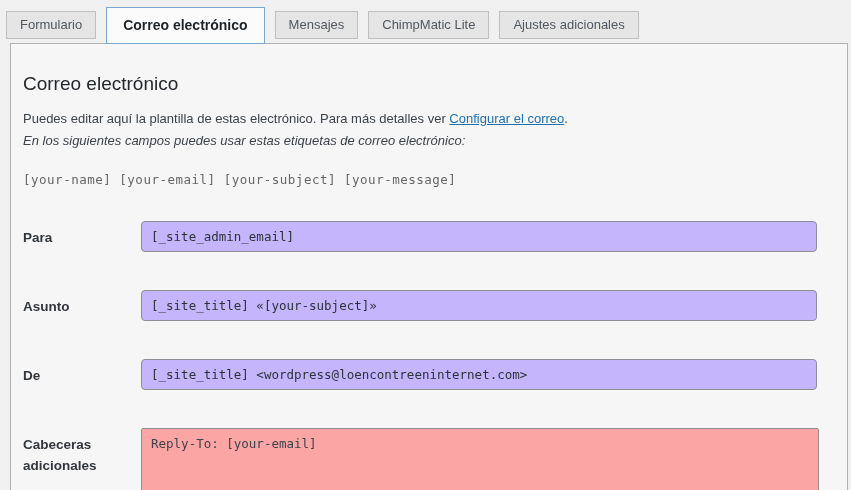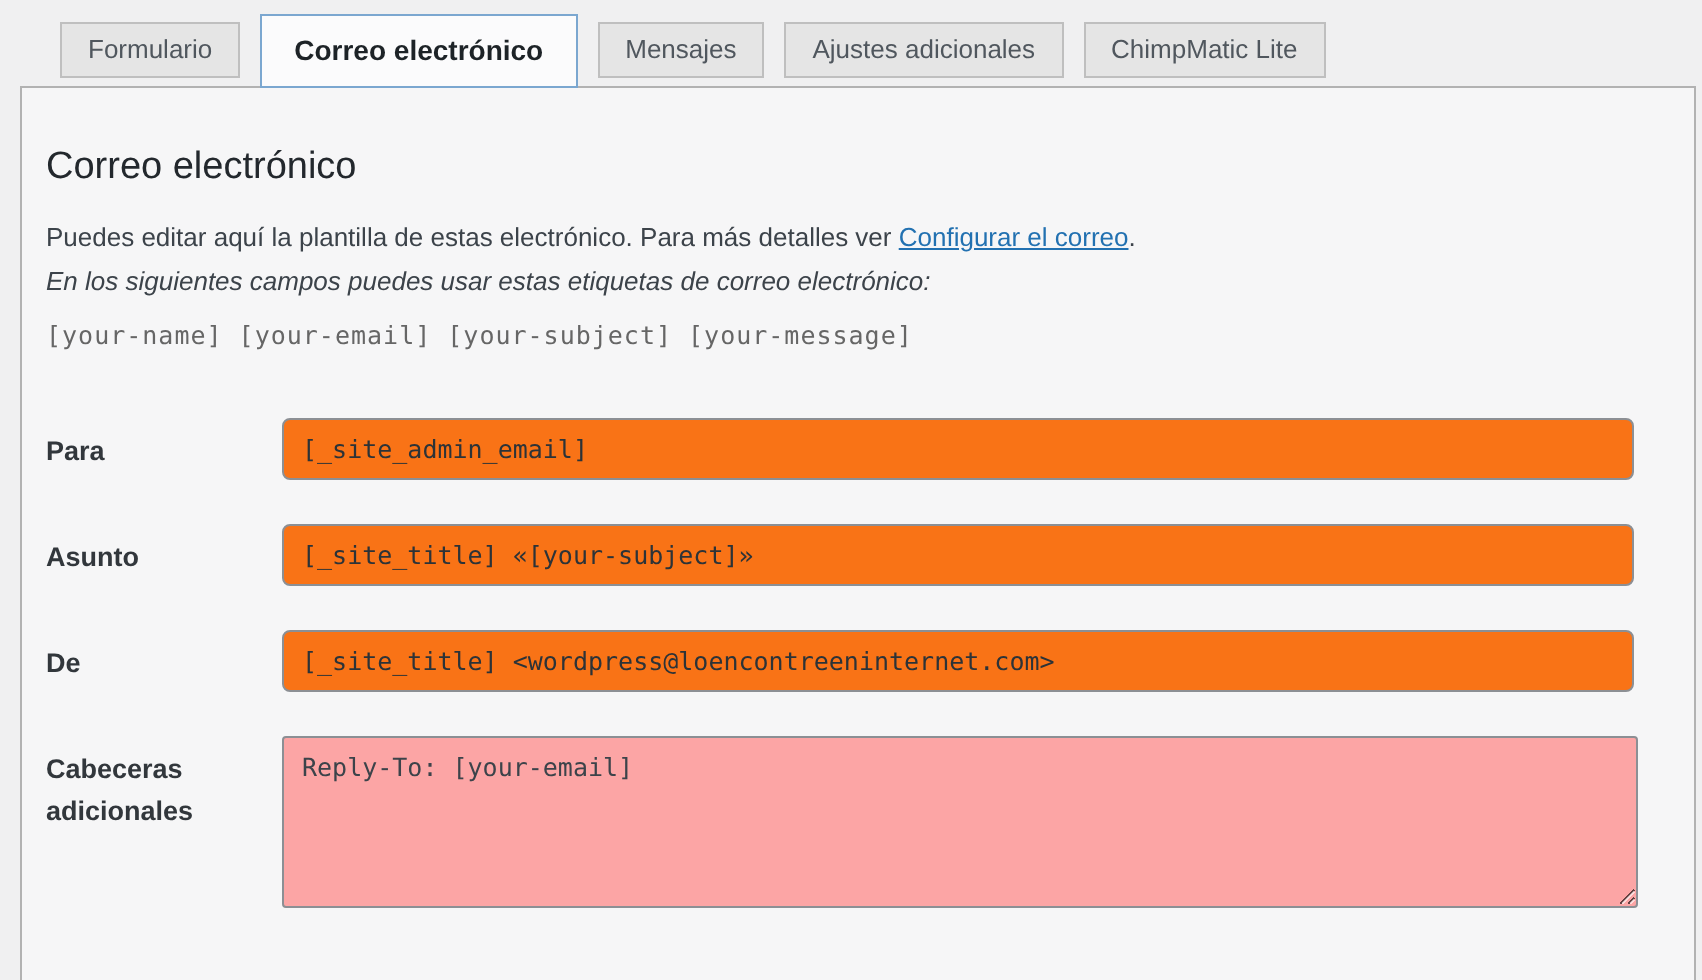--- a/index.html
+++ b/index.html
@@ -8,21 +8,21 @@
     width: 851px; height: 490px;
     background: #f0f0f1;
     font-family: "Liberation Sans", sans-serif;
     color: #3c434a;
     overflow: hidden;
   }
   
   .tabbar {
     display: flex;
     align-items: flex-end;
-    padding-left: 30px;
+    padding-left: 6px;
     height: 43px;
     position: relative;
   }
   .tab {
     background: #e5e5e5;
     border: 1px solid #bfbfbf;
     color: #50575e;
     font-size: 13px;
     padding: 5px 13px 6px;
     margin-right: 10px;
@@ -55,47 +55,47 @@
     margin: 28px 0 0;
     font-size: 19px;
     font-weight: 400;
     color: #23282d;
     line-height: 24px;
   }
   .intro { margin: 12px 0 0; font-size: 13px; line-height: 22px; color: #3c434a; }
   .intro a { color: #2271b1; text-decoration: underline; cursor: pointer; }
   .intro-line2 { margin: 0; font-size: 13px; line-height: 22px; color: #3c434a; font-style: italic; }
   .mail-tags {
-    margin: 5px 0 0;
+    margin: 17px 0 0;
     font-family: "DejaVu Sans Mono", monospace;
     font-size: 12.5px;
     line-height: 22px;
     color: #666;
     letter-spacing: 0.5px;
   }
   
   .fields { margin-top: 30px; }
   .field-row {
     display: flex;
     align-items: flex-start;
-    margin-bottom: 22px;
+    margin-bottom: 38px;
   }
   .field-label {
     width: 118px;
     flex: 0 0 118px;
     font-size: 13.5px;
     font-weight: 600;
     color: #32373c;
     line-height: 21px;
     padding-top: 6px;
   }
   .field-input {
     width: 676px;
     height: 31px;
-    background: #f97316;
+    background: #c4b5fd;
     border: 1px solid #8c8f94;
     border-radius: 4px;
     padding: 4px 9px;
     font-family: "DejaVu Sans Mono", monospace;
     font-size: 12.5px;
     color: #2c3338;
     outline: none;
   }
   .field-textarea {
     width: 678px;
@@ -112,22 +112,22 @@
     outline: none;
   }
 </style>
 </head>
 <body>
 
 <div class="tabbar">
   <div class="tab">Formulario</div>
   <div class="tab active">Correo electrónico</div>
   <div class="tab">Mensajes</div>
+  <div class="tab">ChimpMatic Lite</div>
   <div class="tab">Ajustes adicionales</div>
-  <div class="tab">ChimpMatic Lite</div>
 </div>
 
 <div class="panel">
   <h2>Correo electrónico</h2>
 
   <p class="intro"><span>Puedes editar aquí la plantilla de estas electrónico. Para más detalles ver </span><a>Configurar el correo</a><span>.</span></p>
 
   <p class="intro-line2">En los siguientes campos puedes usar estas etiquetas de correo electrónico:</p>
 
   <p class="mail-tags">[your-name] [your-email] [your-subject] [your-message]</p>

